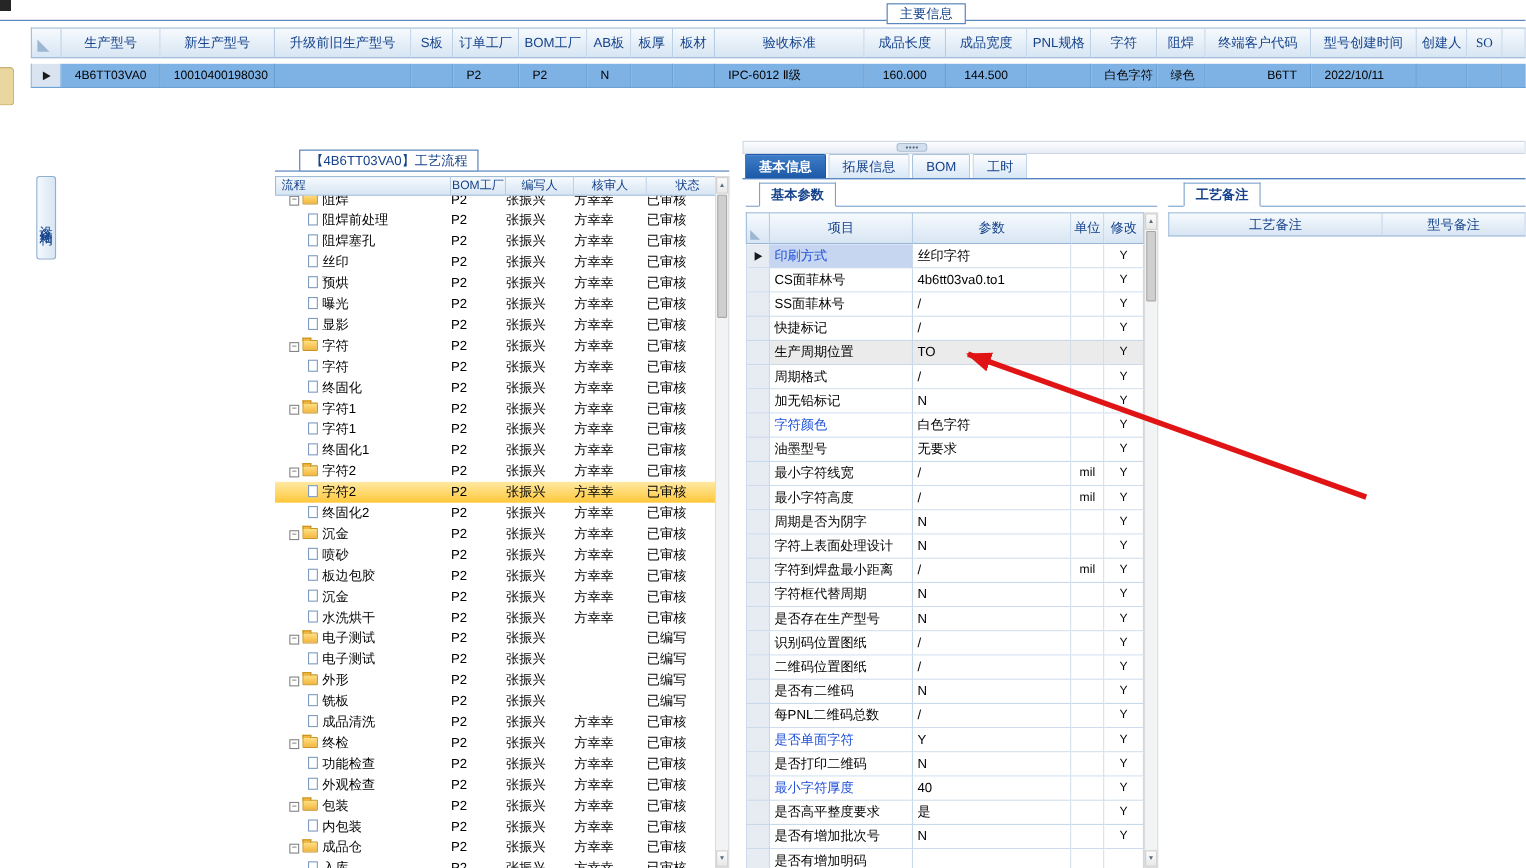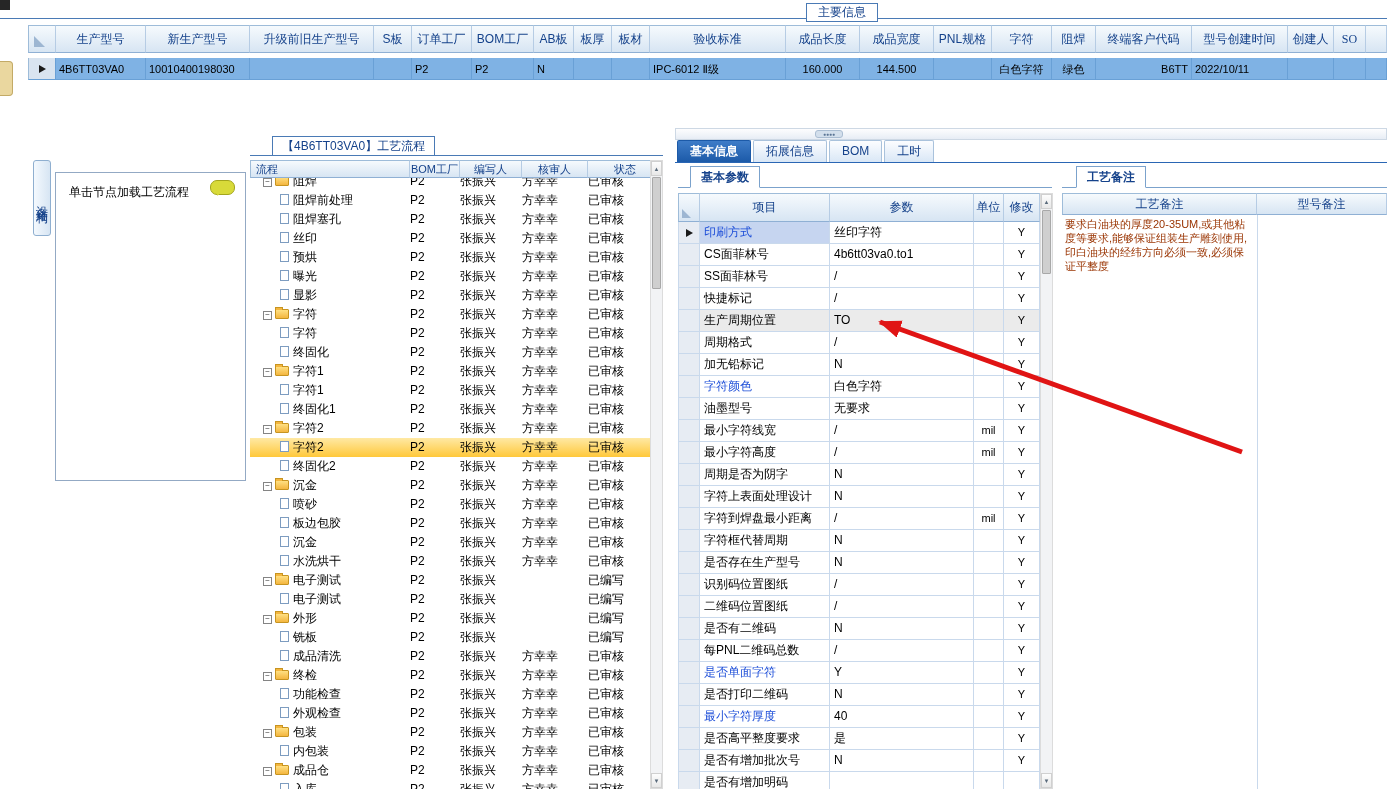--- a/index.html
+++ b/index.html
@@ -12,21 +12,21 @@
   #edge-tab{left:0;top:61px;width:13px;height:35px;background:#ead79f;border:1px solid #c3aa66;border-left:none;border-radius:0 4px 4px 0}
   #group-line{left:0;top:18px;width:1387px;height:0;border-top:1px solid #4a7ab5}
   #group-label{left:806px;top:3px;height:19px;padding:0 11px;line-height:17px;border:1px solid #4a7ab5;background:#fff;color:#15428b;font-size:12px;z-index:2}
 
   #top-header{left:28px;top:25px;width:1359px;height:33px;display:flex}
   #top-row{left:28px;top:58px;width:1359px;height:22px;display:flex}
   .tt-h{flex:0 0 auto;height:28px;display:flex;align-items:center;justify-content:center;text-align:center;font-size:12px;color:#15428b;background:linear-gradient(#f6fafd,#d7e5f3);border-top:1px solid #9ebcd9;border-bottom:1px solid #8fb0d4;border-right:1px solid #b6cce4;overflow:hidden;white-space:nowrap}
   .tt-h.fill{flex:1 1 auto}
   .tt-ind{position:relative;border-left:1px solid #9ebcd9}
   .corner-tri{position:absolute;left:5px;bottom:5px;width:0;height:0;border-bottom:11px solid #9db6d2;border-right:11px solid transparent}
-  .tt-c{flex:0 0 auto;height:22px;line-height:22px;font-size:11px;color:#000;background:#7fb2e4;border-right:1px solid #69a0d6;border-bottom:1px solid #69a0d6;padding:0 3px;overflow:hidden;white-space:nowrap}
+  .tt-c{flex:0 0 auto;height:22px;line-height:22px;font-size:11px;color:#000;background:#7fb2e4;border-right:1px solid #69a0d6;border-bottom:1px solid #69a0d6;padding:0 12px;overflow:hidden;white-space:nowrap}
   .tt-c.center{text-align:center}
   .tt-c.fill{flex:1 1 auto}
   .tt-c.ind-cell{background:#d9e4f0;border-left:1px solid #9ebcd9;display:flex;align-items:center;justify-content:center;padding:0}
   .arrow-right{width:0;height:0;border-left:7px solid #1a1a1a;border-top:4px solid transparent;border-bottom:4px solid transparent}
 
   
   #equip-tab{left:33px;top:160px;width:18px;height:76px;background:linear-gradient(to right,#f4f9fe,#d7e5f3);border:1px solid #8fafd0;border-radius:3px;color:#15428b;font-size:12px;writing-mode:vertical-rl;text-align:center;letter-spacing:2px;padding-top:4px}
   #left-panel{left:55px;top:172px;width:191px;height:309px;background:#fff;border:1px solid #93a9c4}
   #hint-text{position:absolute;left:13px;top:11px;font-size:12px;color:#000;white-space:nowrap}
   #bubble{position:absolute;right:10px;top:7px;width:25px;height:15px;background:#d8da39;border:1px solid #a3a51d;border-radius:7px}
@@ -148,24 +148,20 @@
       <div class="tt-c center" style="width: 44px;">绿色</div>
       <div class="tt-c" style="width: 96px; text-align: right;">B6TT</div>
       <div class="tt-c" style="width: 96px;">2022/10/11</div>
       <div class="tt-c" style="width: 46px;"></div>
       <div class="tt-c" style="width: 32px;"></div>
       <div class="tt-c fill"></div>
     </div>
 
   <div id="equip-tab" class="abs">设备结构</div>
 
-  <div id="left-panel" class="abs">
-    <span id="hint-text">单击节点加载工艺流程</span>
-    <span id="bubble"></span>
-  </div>
 
   <div id="tree-line" class="abs"></div>
   <div id="tree-title" class="abs">【4B6TT03VA0】工艺流程</div>
   <div id="tree-header" class="abs">
       <div class="tr-h first" style="width: 160px;">流程</div>
       <div class="tr-h" style="width: 50px;">BOM工厂</div>
       <div class="tr-h" style="width: 62px;">编写人</div>
       <div class="tr-h" style="width: 66px;">核审人</div>
       <div class="tr-h" style="width: 75px;">状态</div>
     </div>
@@ -623,24 +619,20 @@
     <div class="vs-thumb" style="top:16px;height:64px"></div>
     <div class="vs-btn down">▼</div>
   </div>
 
   <div id="notes-tabline" class="abs"></div>
   <div id="notes-tab" class="abs subtab-box">工艺备注</div>
   <div id="notes-header" class="abs">
       <div class="n-h first" style="width: 195px;">工艺备注</div>
       <div class="n-h" style="width: 130px;">型号备注</div>
     </div>
-  <div id="notes-body" class="abs">
-    <div id="note-text">要求白油块的厚度20-35UM,或其他粘度等要求,能够保证组装生产雕刻使用,印白油块的经纬方向必须一致,必须保证平整度</div>
-    <div id="notes-divider"></div>
-  </div>
 
   <svg id="arrow-overlay" class="abs" width="1387" height="789">
     <defs>
       <marker id="ah" markerUnits="userSpaceOnUse" markerWidth="24" markerHeight="20" refX="21" refY="9" orient="auto">
         <polygon points="23,9 0,0 0,18" fill="#e01414"></polygon>
       </marker>
     </defs>
     <line x1="1242" y1="452" x2="880" y2="322" stroke="#e01414" stroke-width="5" marker-end="url(#ah)"></line>
   </svg>
 

